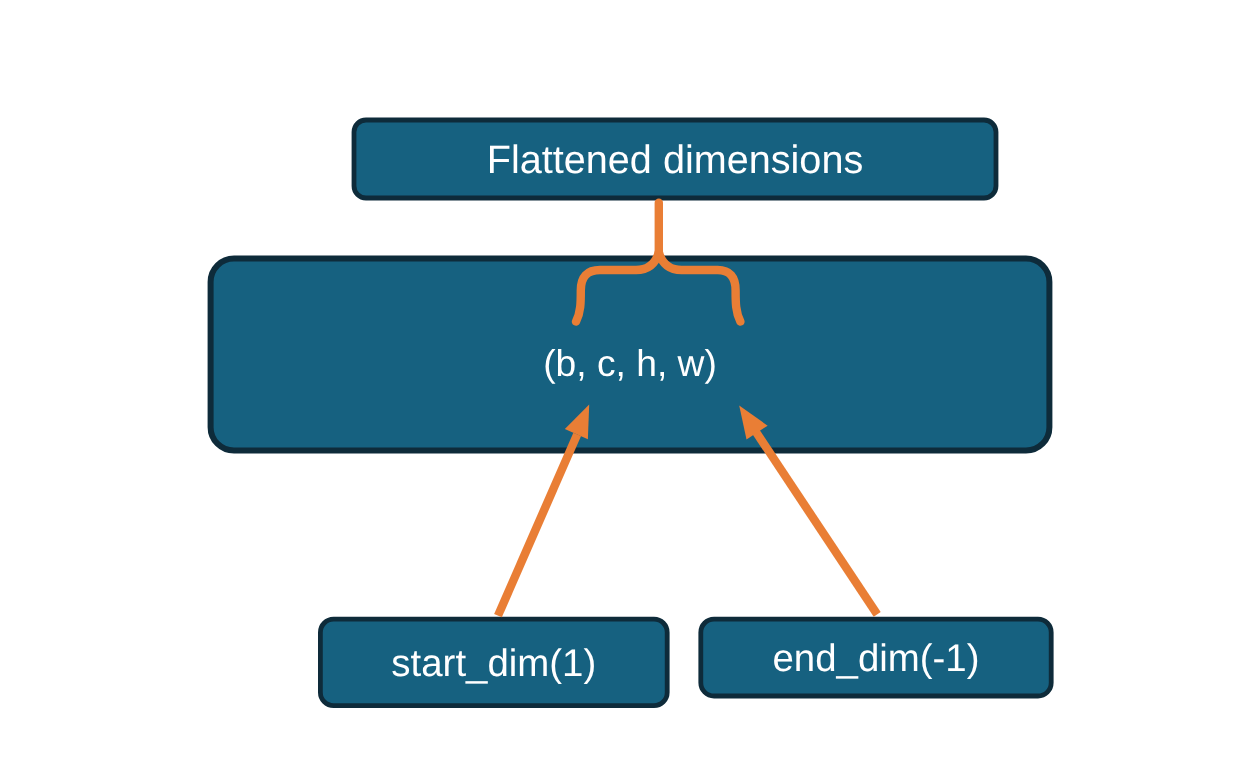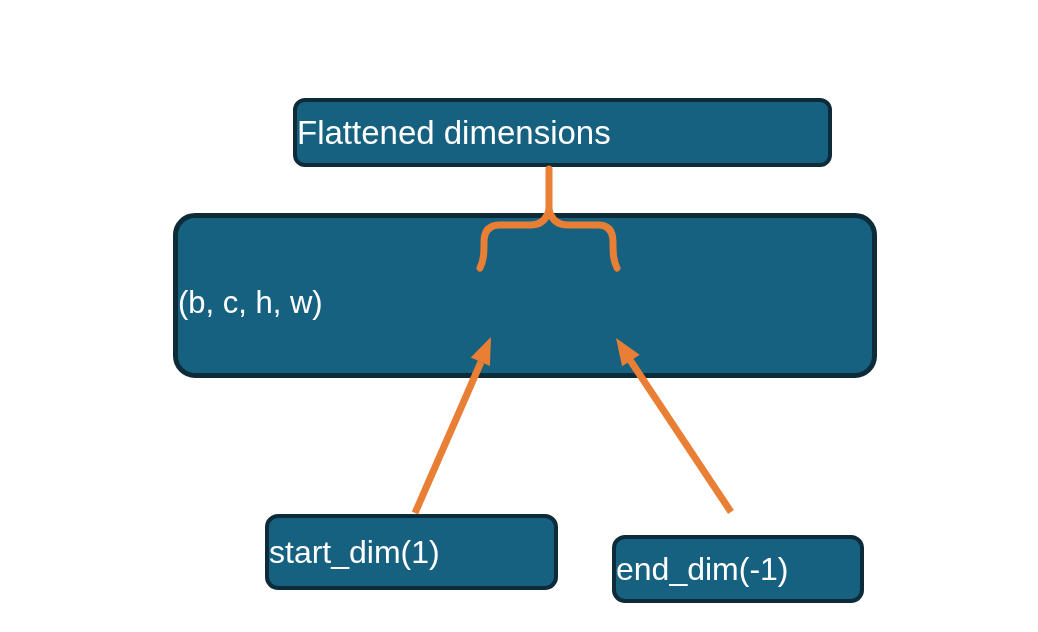--- a/index.html
+++ b/index.html
@@ -12,40 +12,39 @@
     font-family: "Liberation Sans", sans-serif;
   }
   .box {
     position: absolute;
     background: #166180;
     border: 4px solid #0E2B3A;
     border-radius: 13px;
     box-sizing: border-box;
     display: flex;
     align-items: center;
-    justify-content: flex-start;
+    justify-content: center;
     color: #ffffff;
   }
   .top-box {
     left: 293px; top: 98px; width: 539px; height: 69px;
     font-size: 33px; border-radius: 12px;
   }
   .main-box {
     left: 173px; top: 213px; width: 704px; height: 165px;
     font-size: 31px; border-radius: 22px; border-width: 5px;
     padding-top: 14px;
   }
   .start-box {
     left: 265px; top: 514px; width: 293px; height: 76px;
     font-size: 32px;
   }
   .end-box {
-    left: 612px; top: 514px; width: 252px; height: 68px;
+    left: 582px; top: 514px; width: 296px; height: 68px;
     font-size: 32px;
-    margin-top: 21px;
   }
   .overlay {
     position: absolute;
     left: 0; top: 0;
     pointer-events: none;
   }
   .label { white-space: nowrap; }
 </style>
 </head>
 <body>

